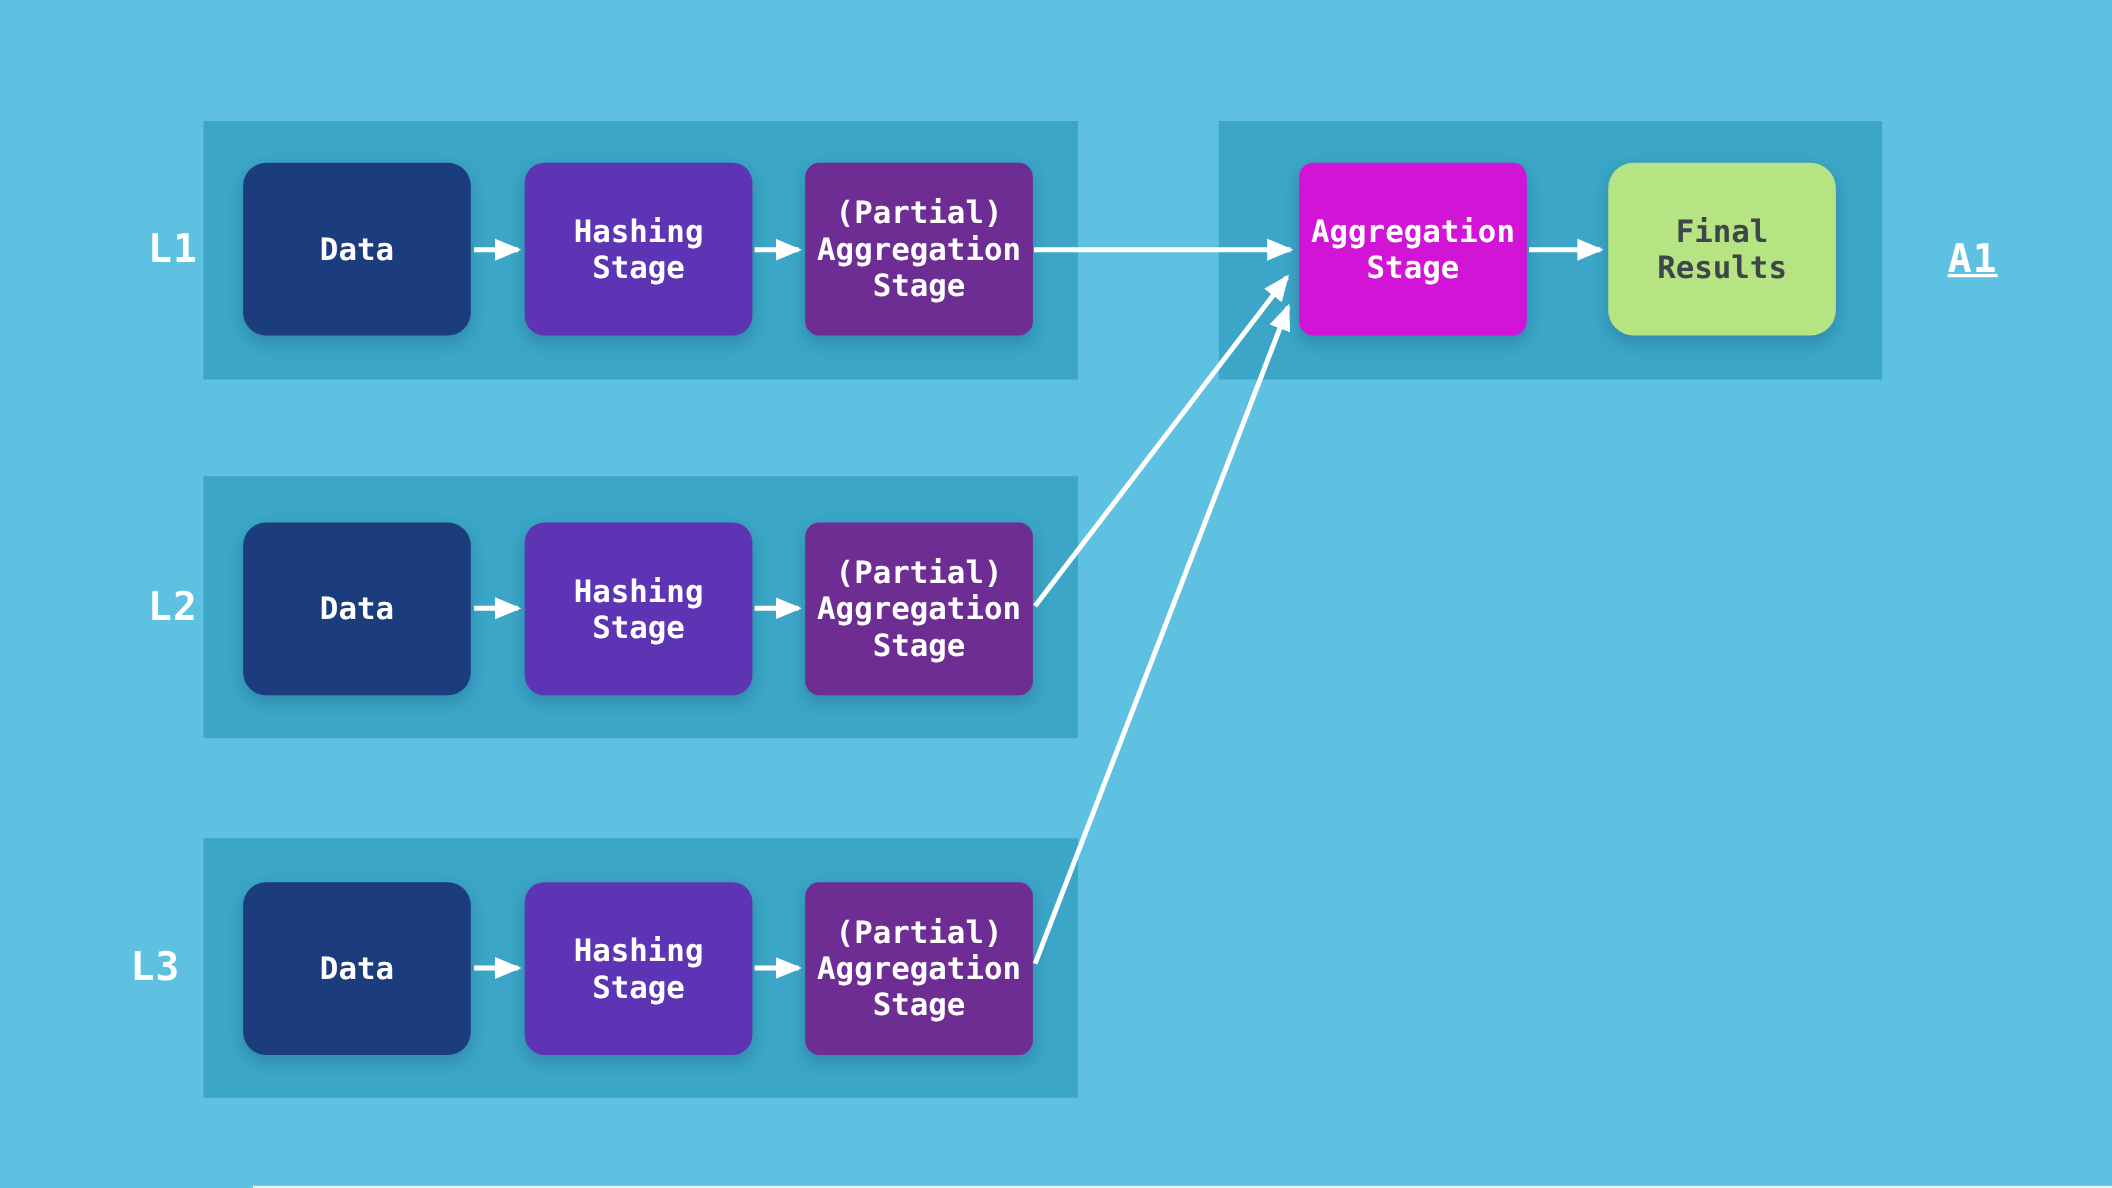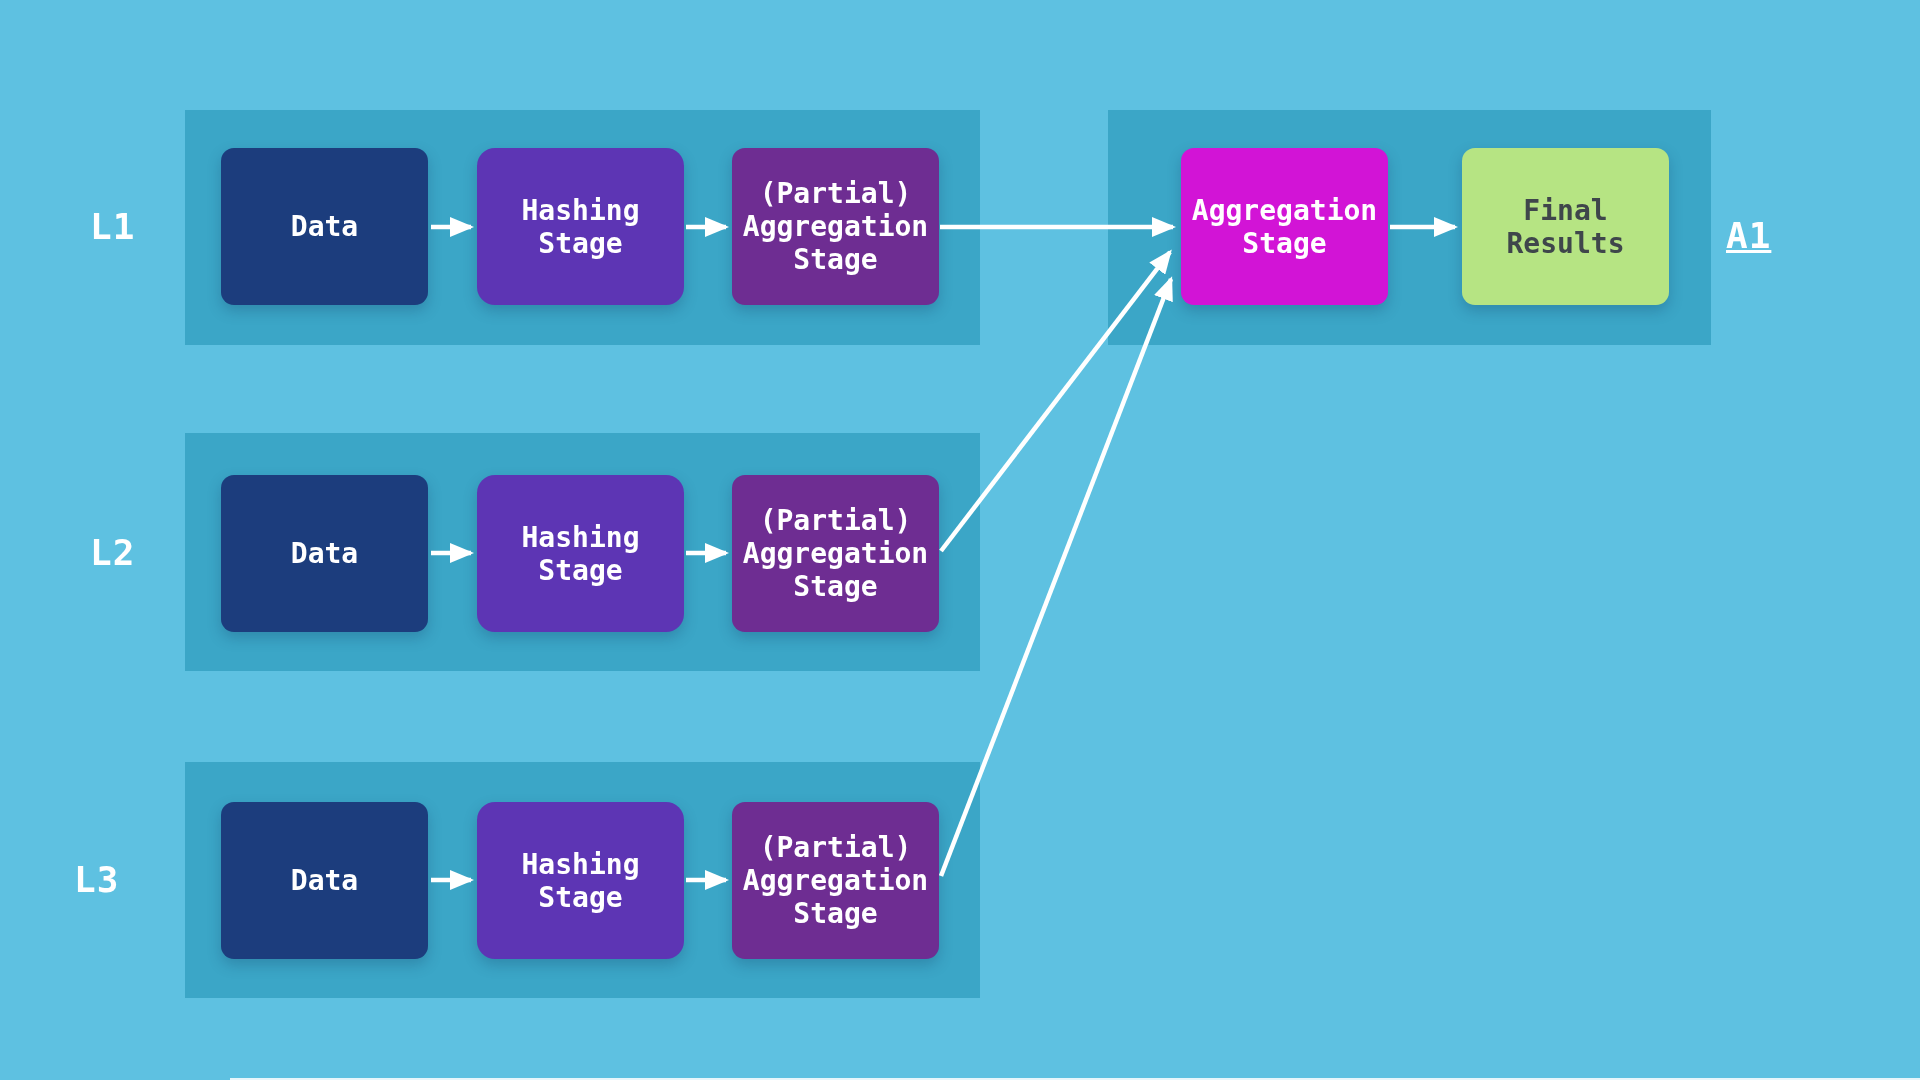--- a/index.html
+++ b/index.html
@@ -8,21 +8,21 @@
     background:var(--c-background,#5EC1E1);
     font-family:"DejaVu Sans Mono", monospace;
   }
   .canvas{position:absolute;inset:0;}
   .lane{position:absolute;background:var(--c-lane,#3BA6C7);}
   .lane-l1{left:185px;top:110px;width:795px;height:235px;}
   .lane-l2{left:185px;top:433px;width:795px;height:238px;}
   .lane-l3{left:185px;top:762px;width:795px;height:236px;}
   .lane-a1{left:1108px;top:110px;width:603px;height:235px;}
   .lane-label{
-    position:absolute;width:90px;text-align:left;
+    position:absolute;width:90px;text-align:right;
     font-weight:bold;font-size:36px;line-height:36px;
     color:var(--c-label_text,#fff);
     letter-spacing:1px;
   }
   .label-l1{left:90px;top:209px;}
   .label-l2{left:90px;top:535px;}
   .label-l3{left:74px;top:862px;}
   .label-a1{left:1726px;top:218px;text-decoration:underline;}
   .node{
     position:absolute;width:207px;height:157px;border-radius:13px;
@@ -31,22 +31,22 @@
     font-weight:bold;font-size:28px;line-height:33px;
     color:var(--c-node_text_light,#fff);
     box-shadow:0 6px 14px rgba(15,50,90,.25);
   }
   .node-data{background:var(--c-node_data,#1C3D7D);}
   .node-hashing{background:var(--c-node_hashing,#5D35B4);border-radius:18px;}
   .node-partial{background:var(--c-node_partial_agg,#6E2D92);}
   .node-agg{background:var(--c-node_aggregation,#D214D6);}
   .node-final{background:var(--c-node_final,#B6E483);color:var(--c-node_final_text,#3F464B);}
   .row1{top:148px;} .row2{top:475px;} .row3{top:802px;}
-  .col1{left:221px;} .col2{left:477px;} .col3{left:732px;}
-  .col-agg{left:1181px;} .col-final{left:1462px;}
+  .col1{left:221px;border-radius:21px;} .col2{left:477px;} .col3{left:732px;}
+  .col-agg{left:1181px;} .col-final{left:1462px;border-radius:23px;}
   svg.edges{position:absolute;inset:0;pointer-events:none;}
   .edge{stroke:var(--c-arrow,#fff);stroke-width:4.5;}
   .bottom-line{
     position:absolute;left:230px;width:1690px;bottom:0;height:2px;
     background:rgba(255,255,255,.85);
   }
 </style>
 </head>
 <body>
 

